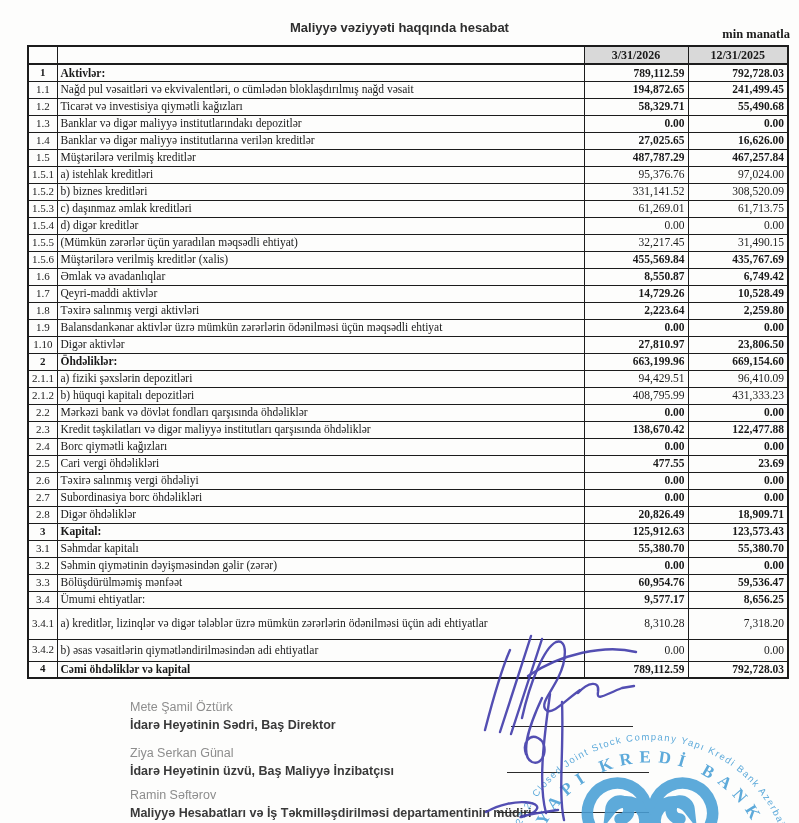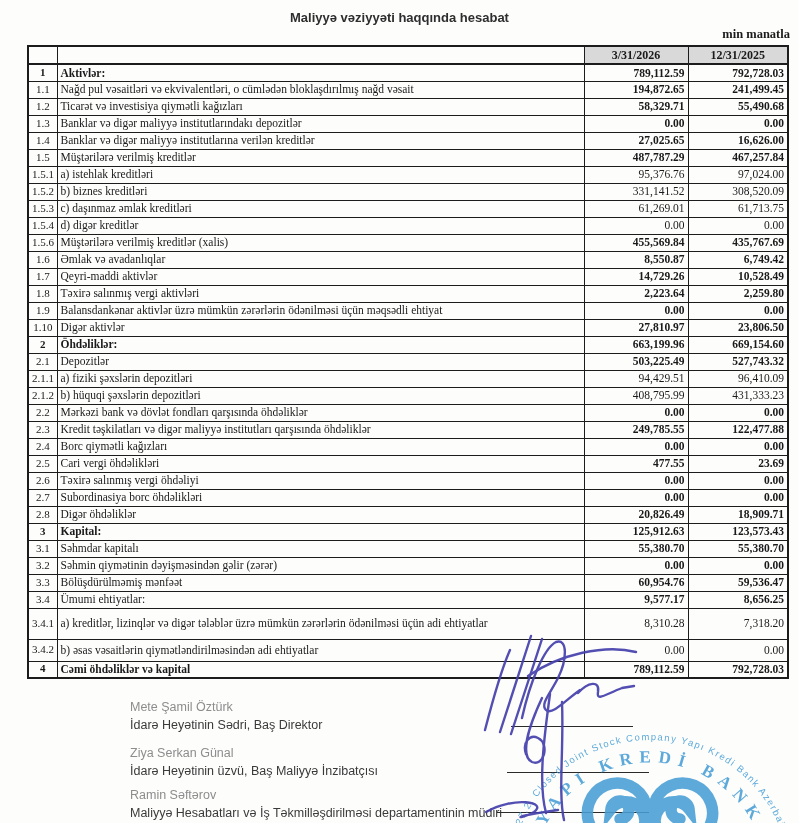--- a/index.html
+++ b/index.html
@@ -1,21 +1,21 @@
 <!DOCTYPE html>
 <html><head>
 <meta charset="utf-8">
 <style>
   html,body { margin:0; padding:0; }
   body {
     width:799px; height:823px; position:relative; overflow:hidden;
     background:#fdfdfc; font-family:"Liberation Serif", serif; color:#1a1a1a;
   }
   .doc-title {
-    position:absolute; top:10px; left:0; width:799px; text-align:center;
+    position:absolute; top:20px; left:0; width:799px; text-align:center;
     font-family:"Liberation Sans", sans-serif; font-weight:bold; font-size:13px; color:#2e2e2e;
   }
   .unit-note {
     position:absolute; top:27px; right:9px;
     font-family:"Liberation Serif", serif; font-weight:bold; font-size:12.5px; color:#1a1a1a;margin-left:16px;
   }
   table.fin {
     position:absolute; left:27px; top:45px; width:603px;
     border-collapse:collapse; table-layout:fixed;
     border:2px solid #1c1c1c;
@@ -36,21 +36,21 @@
   table.fin tbody tr { height:17px; }
   table.fin tbody tr.tall1 { height:31px; }
   table.fin tbody tr.tall2 { height:22px;margin-left:24px; }
   td.c-num  { text-align:center; font-size:11px; padding:1px 1px; }
   td.c-desc { text-align:left; }
   td.c-val  { text-align:right; padding-right:4px; }
   tr.r-section td { font-weight:bold; }
   tr.r-bold td.c-val { font-weight:bold; }
   .sig-block { position:absolute; left:98px; font-family:"Liberation Sans", sans-serif;margin-left:32px; }
   .sig-name  { font-size:12.5px; color:#8d8d8d; margin-bottom:4px; }
-  .sig-title { font-size:12.5px; font-weight:normal; color:#3a3a3a; }
+  .sig-title { font-size:12.5px; font-weight:bold; color:#3a3a3a; }
   .sig-line  { position:absolute; height:1px; background:#2b2b2b; }
   .stamp-svg, .signature-svg { position:absolute; pointer-events:none; }
 </style>
 </head>
 <body>
 
 <div class="doc-title">Maliyyə vəziyyəti haqqında hesabat</div>
 <div class="unit-note">min manatla</div>
 
 <table class="fin">
@@ -122,20 +122,26 @@
         <td class="c-desc">c) daşınmaz əmlak kreditləri</td>
         <td class="c-val">61,269.01</td>
         <td class="c-val">61,713.75</td>
       </tr>
       <tr class="r-plain">
         <td class="c-num">1.5.4</td>
         <td class="c-desc">d) digər kreditlər</td>
         <td class="c-val">0.00</td>
         <td class="c-val">0.00</td>
       </tr>
+      <tr class="r-plain">
+        <td class="c-num">1.5.5</td>
+        <td class="c-desc">(Mümkün zərərlər üçün yaradılan məqsədli ehtiyat)</td>
+        <td class="c-val">32,217.45</td>
+        <td class="c-val">31,490.15</td>
+      </tr>
       <tr class="r-bold">
         <td class="c-num">1.5.6</td>
         <td class="c-desc">Müştərilərə verilmiş kreditlər (xalis)</td>
         <td class="c-val">455,569.84</td>
         <td class="c-val">435,767.69</td>
       </tr>
       <tr class="r-bold">
         <td class="c-num">1.6</td>
         <td class="c-desc">Əmlak və avadanlıqlar</td>
         <td class="c-val">8,550.87</td>
@@ -164,48 +170,42 @@
         <td class="c-desc">Digər aktivlər</td>
         <td class="c-val">27,810.97</td>
         <td class="c-val">23,806.50</td>
       </tr>
       <tr class="r-section">
         <td class="c-num">2</td>
         <td class="c-desc">Öhdəliklər:</td>
         <td class="c-val">663,199.96</td>
         <td class="c-val">669,154.60</td>
       </tr>
-      <tr class="r-bold">
-        <td class="c-num">2.1</td>
-        <td class="c-desc">Depozitlər</td>
-        <td class="c-val">503,225.49</td>
-        <td class="c-val">527,743.32</td>
-      </tr>
       <tr class="r-plain">
         <td class="c-num">2.1.1</td>
         <td class="c-desc">a) fiziki şəxslərin depozitləri</td>
         <td class="c-val">94,429.51</td>
         <td class="c-val">96,410.09</td>
       </tr>
       <tr class="r-plain">
         <td class="c-num">2.1.2</td>
-        <td class="c-desc">b) hüquqi şəxslərin depozitləri</td>
+        <td class="c-desc">b) hüquqi kapitalı depozitləri</td>
         <td class="c-val">408,795.99</td>
         <td class="c-val">431,333.23</td>
       </tr>
       <tr class="r-bold">
         <td class="c-num">2.2</td>
         <td class="c-desc">Mərkəzi bank və dövlət fondları qarşısında öhdəliklər</td>
         <td class="c-val">0.00</td>
         <td class="c-val">0.00</td>
       </tr>
       <tr class="r-bold">
         <td class="c-num">2.3</td>
         <td class="c-desc">Kredit təşkilatları və digər maliyyə institutları qarşısında öhdəliklər</td>
-        <td class="c-val">249,785.55</td>
+        <td class="c-val">138,670.42</td>
         <td class="c-val">122,477.88</td>
       </tr>
       <tr class="r-bold">
         <td class="c-num">2.4</td>
         <td class="c-desc">Borc qiymətli kağızları</td>
         <td class="c-val">0.00</td>
         <td class="c-val">0.00</td>
       </tr>
       <tr class="r-bold">
         <td class="c-num">2.5</td>

